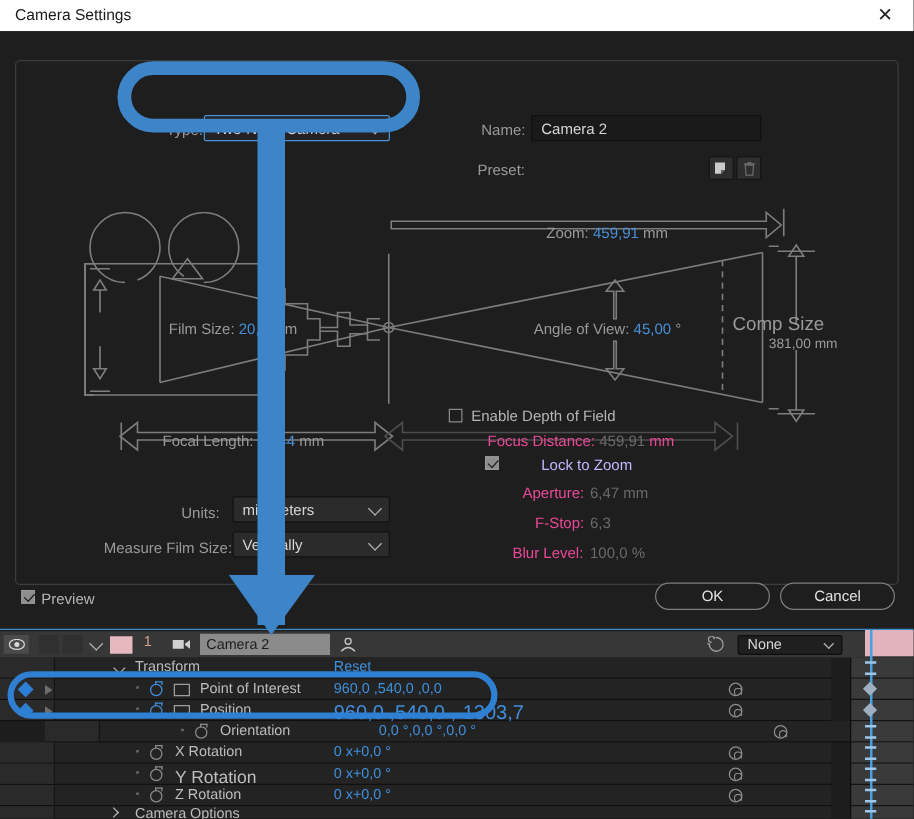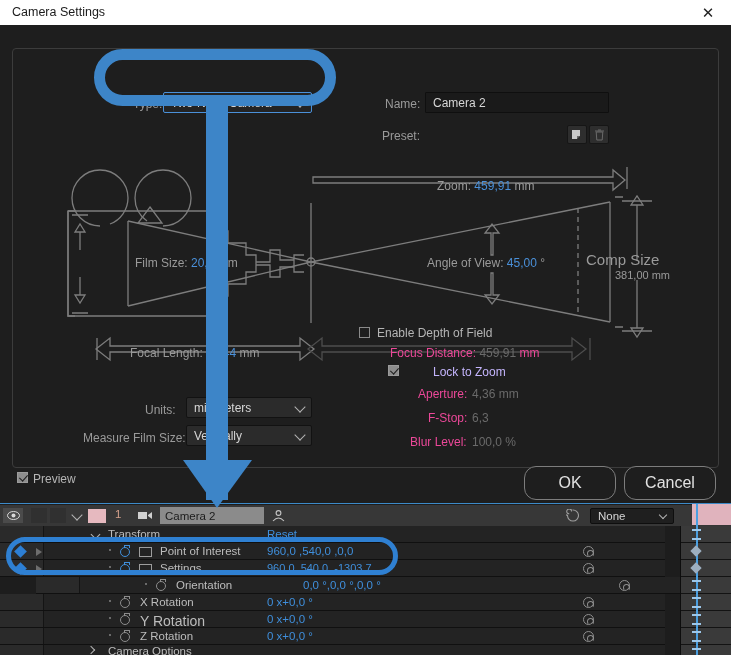--- a/index.html
+++ b/index.html
@@ -73,22 +73,22 @@
   }
   .cbx.on{ background:#8d8d8d; border-color:#9b9b9b; }
   .cbx.on:after{
     content:""; position:absolute; left:3px; top:0px; width:4px; height:7px;
     border-right:1.8px solid #1c1c1c; border-bottom:1.8px solid #1c1c1c;
     transform:rotate(42deg);
   }
 
   
   .btn{
-    position:absolute; height:34px; border:1px solid #7d7d7d; border-radius:12px;
-    background:#1e1e1e; color:#e2e2e2; font-size:16px;
+    position:absolute; height:22px; border:1px solid #7d7d7d; border-radius:12px;
+    background:#1e1e1e; color:#e2e2e2; font-size:12px;
     display:flex; align-items:center; justify-content:center;
   }
 
   
   .timeline{
     position:absolute; left:0; top:503px; width:731px; height:152px;
     background:#1d1d1d; border-top:1px solid #3d8ac8;
   }
   .tl-header{
     position:absolute; left:0; top:1px; width:731px; height:21px;
@@ -284,21 +284,21 @@
     <span class="dim">mm</span>
   </div>
 
   <div class="cbx" style="left:359px;top:302px;"></div>
   <div class="abs lbl" style="left:377px;top:301px;color:#b5b5b5;">Enable Depth of Field</div>
 
   <div class="cbx on" style="left:388px;top:340px;"></div>
   <div class="abs lbl" style="left:406px;top:340px;color:#c4b5fd;margin-left:27px;">Lock to Zoom</div>
 
   <div class="abs dim" style="left:418px;top:362px;">Aperture:</div>
-  <div class="abs dimval" style="left:472px;top:362px;">4,36 mm</div>
+  <div class="abs dimval" style="left:472px;top:362px;">6,47 mm</div>
   <div class="abs dim" style="left:428px;top:386px;">F-Stop:</div>
   <div class="abs dimval" style="left:472px;top:386px;">6,3</div>
   <div class="abs dim" style="left:410px;top:410px;">Blur Level:</div>
   <div class="abs dimval" style="left:472px;top:410px;">100,0 %</div>
 
   <div class="abs lbl" style="left:145px;top:378px;">Units:</div>
   <div class="dropdown" style="left:186px;top:372px;width:126px;height:21px;">
     <span>millimeters</span>
     <i class="chev"></i>
   </div>
@@ -372,22 +372,22 @@
     <div class="parent-spiral" style="left:183px;top:3px;left:auto;margin-left:583px;"></div>
   </div>
 
   <div class="tl-row" style="top:56px;">
     <div class="tl-lcol"></div>
     <div class="kf-diamond" style="left:16px;top:4px;"></div>
     <div class="tri" style="left:36px;top:5px;"></div>
     <div class="abs" style="left:109px;top:6px;width:2px;height:2px;background:#6a6a6a;"></div>
     <div class="stopwatch" style="left:120px;top:4px;"></div>
     <div class="graphicon" style="left:139px;top:4px;"></div>
-    <div class="abs" style="left:160px;top:2px;color:#bdbdbd;font-size:11.5px;">Settings</div>
-    <div class="abs" style="left:267px;top:2px;color:#3f8fdc;font-size:11px;">960,0 ,540,0 ,-1303,7</div>
+    <div class="abs" style="left:160px;top:2px;color:#bdbdbd;font-size:11.5px;">Position</div>
+    <div class="abs" style="left:267px;top:2px;color:#3f8fdc;font-size:16px;">960,0 ,540,0 ,-1303,7</div>
     <div class="parent-spiral" style="top:3px;margin-left:583px;"></div>
   </div>
 
   <div class="tl-row" style="top:73px;margin-left:36px;">
     <div class="tl-lcol"></div>
     <div class="abs" style="left:109px;top:6px;width:2px;height:2px;background:#6a6a6a;"></div>
     <div class="stopwatch off" style="left:120px;top:4px;"></div>
     <div class="abs" style="left:140px;top:2px;color:#bdbdbd;font-size:11.5px;">Orientation</div>
     <div class="abs" style="left:267px;top:2px;color:#3f8fdc;font-size:11.5px;">0,0 °,0,0 °,0,0 °</div>
     <div class="parent-spiral" style="top:3px;margin-left:583px;"></div>

